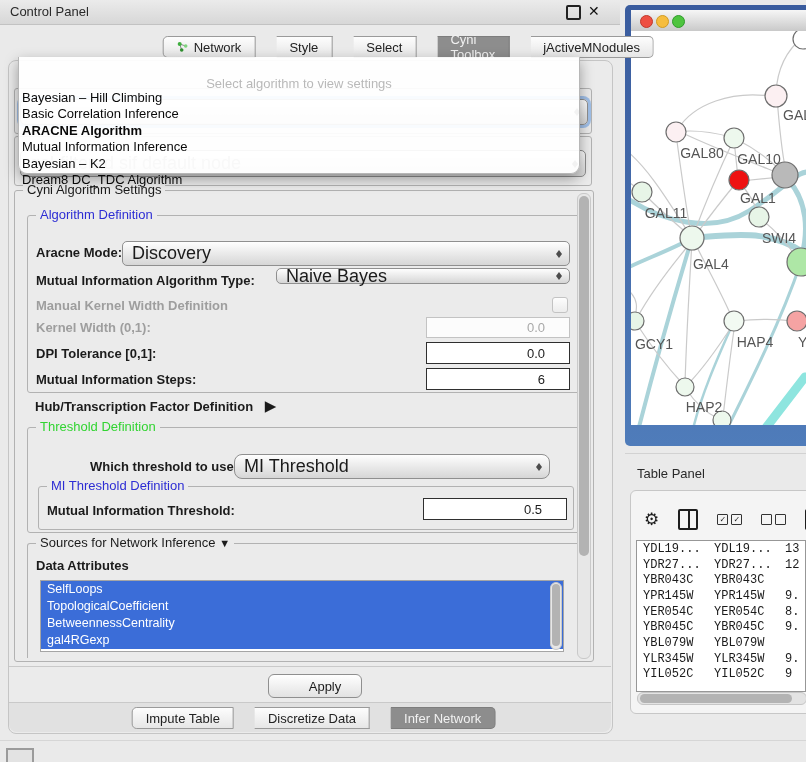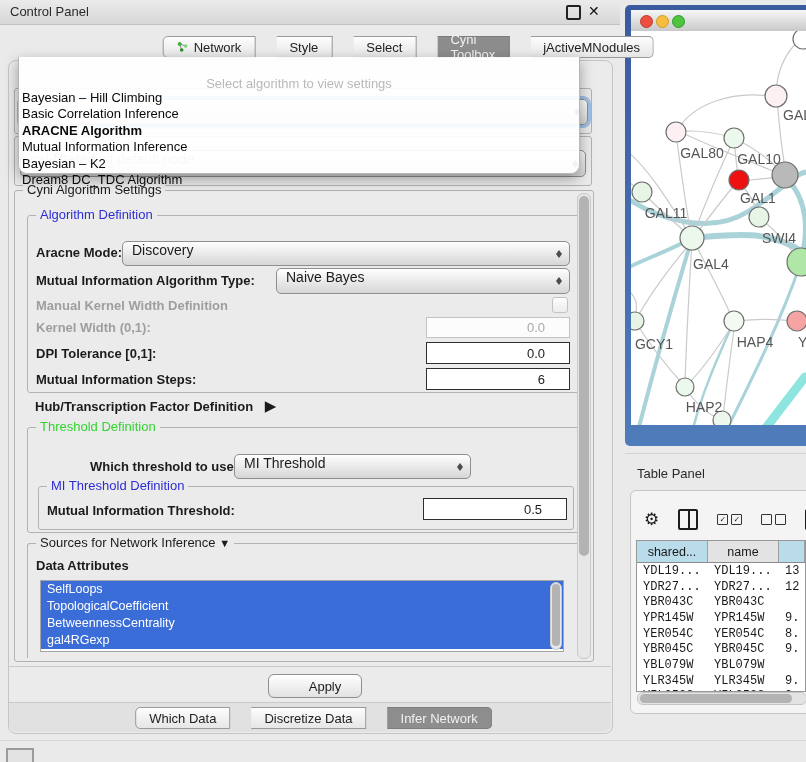--- a/index.html
+++ b/index.html
@@ -30,21 +30,21 @@
   
   .mainpanel{left:8px;top:60px;width:603px;height:672px;background:#ebebeb;
     border:1px solid #c5c5c5;border-radius:8px;}
 
   
   .grp{border:1px solid #b2b2b2;border-radius:3px;}
   .grpcap{position:absolute;top:-9px;left:8px;background:#ebebeb;padding:0 4px;font-size:13px;white-space:nowrap;}
 
   
   .combo{position:absolute;border:1px solid #8f8f8f;border-radius:5px;
-    background:linear-gradient(#fefefe,#d6d6d6);font-size:14px;display:flex;align-items:flex-start;
+    background:linear-gradient(#fefefe,#d6d6d6);font-size:18px;display:flex;align-items:center;
     padding-left:9px;box-sizing:border-box;}
   .stp{position:absolute;right:5px;top:50%;margin-top:-7px;width:9px;height:14px;}
   .stp::before{content:"";position:absolute;left:1px;top:0;border:3.5px solid transparent;border-bottom:4.5px solid #4c4c4c;}
   .stp::after{content:"";position:absolute;left:1px;bottom:0;border:3.5px solid transparent;border-top:4.5px solid #4c4c4c;}
 
   
   .tf{position:absolute;background:#fff;border:1px solid #2f2f2f;font-size:13px;display:flex;
     align-items:center;justify-content:flex-end;padding:0 24px;box-sizing:border-box;}
   .tf.dis{border-color:#c3c3c3;color:#a9a9a9;background:#fcfcfc;}
 
@@ -166,21 +166,21 @@
     <div class="abs grp" style="left:12px;top:24px;width:556px;height:176px;">
       <span class="grpcap cap-blue">Algorithm Definition</span>
 
       <div class="abs lbl b" style="left:8px;top:29px;">Aracne Mode:</div>
       <div class="combo" style="left:94px;top:25px;width:448px;height:25px;">
         <span>Discovery</span>
         <span class="stp"></span>
       </div>
 
       <div class="abs lbl b" style="left:8px;top:57px;">Mutual Information Algorithm Type:</div>
-      <div class="combo" style="left:248px;top:52px;width:294px;height:26px;">
+      <div class="combo" style="left:248px;top:52px;width:294px;height:16px;">
         <span>Naive Bayes</span>
         <span class="stp"></span>
       </div>
 
       <div class="abs lbl b dis" style="left:8px;top:82px;">Manual Kernel Width Definition</div>
       <div class="cb" style="left:524px;top:81px;"></div>
 
       <div class="abs lbl b dis" style="left:8px;top:104px;">Kernel Width (0,1):</div>
       <div class="tf dis" style="left:398px;top:101px;width:144px;height:21px;">
         <span>0.0</span>
@@ -199,21 +199,21 @@
 
     <div class="abs lbl b" style="left:20px;top:206px;">
       <span>Hub/Transcription Factor Definition</span>
       <span style="margin-left:8px;font-size:15px;">▶</span>
     </div>
 
     <div class="abs grp" style="left:12px;top:236px;width:556px;height:104px;">
       <span class="grpcap cap-green">Threshold Definition</span>
 
       <div class="abs lbl b" style="left:62px;top:31px;">Which threshold to use:</div>
-      <div class="combo" style="left:206px;top:26px;width:237px;height:25px;">
+      <div class="combo" style="left:206px;top:26px;width:316px;height:25px;border-radius:8px;">
         <span>MI Threshold</span>
         <span class="stp"></span>
       </div>
 
       <div class="abs grp" style="left:10px;top:58px;width:534px;height:42px;">
         <span class="grpcap cap-blue">MI Threshold Definition</span>
         <div class="abs lbl b" style="left:8px;top:16px;">Mutual Information Threshold:</div>
         <div class="tf" style="left:384px;top:11px;width:144px;height:22px;">
           <span>0.5</span>
         </div>
@@ -244,21 +244,21 @@
 
   <div class="abs" style="left:9px;top:666px;width:602px;height:1px;background:#c9c9c9;"></div>
   <div class="abs btn" style="left:268px;top:674px;width:72px;height:22px;padding-left:20px;">
     <span>Apply</span>
   </div>
   <div class="abs" style="left:9px;top:702px;width:602px;height:1px;background:#c9c9c9;"></div>
   <div class="abs" style="left:9px;top:703px;width:602px;height:29px;background:#e1e1e1;border-radius:0 0 8px 8px;"></div>
 
   <div class="abs tabrow" style="left:303px;top:707px;transform:translateX(-50%);">
     <div class="tabseg">
-        <span>Which Data</span>
+        <span>Impute Table</span>
       </div>
     <div class="tabseg">
         <span>Discretize Data</span>
       </div>
     <div class="tabseg sel">
         <span>Infer Network</span>
       </div>
   </div>
 
   <div class="abs netframe"></div>
@@ -356,25 +356,20 @@
       <div class="ck">✓</div>
     </div>
     <div class="ckpair">
       <div class="ck"></div>
       <div class="ck"></div>
     </div>
     <div class="docico"></div>
   </div>
 
   <div class="tbl">
-    <div class="tbl-head">
-      <div class="th blue" style="width:71px;">shared...</div>
-      <div class="th gray" style="width:71px;">name</div>
-      <div class="th blue" style="flex:1;"></div>
-    </div>
     <div class="trow">
         <div class="td" style="width:71px;">YDL19...</div>
         <div class="td" style="width:71px;">YDL19...</div>
         <div class="td" style="flex:1;">13</div>
       </div>
     <div class="trow">
         <div class="td" style="width:71px;">YDR27...</div>
         <div class="td" style="width:71px;">YDR27...</div>
         <div class="td" style="flex:1;">12</div>
       </div>

